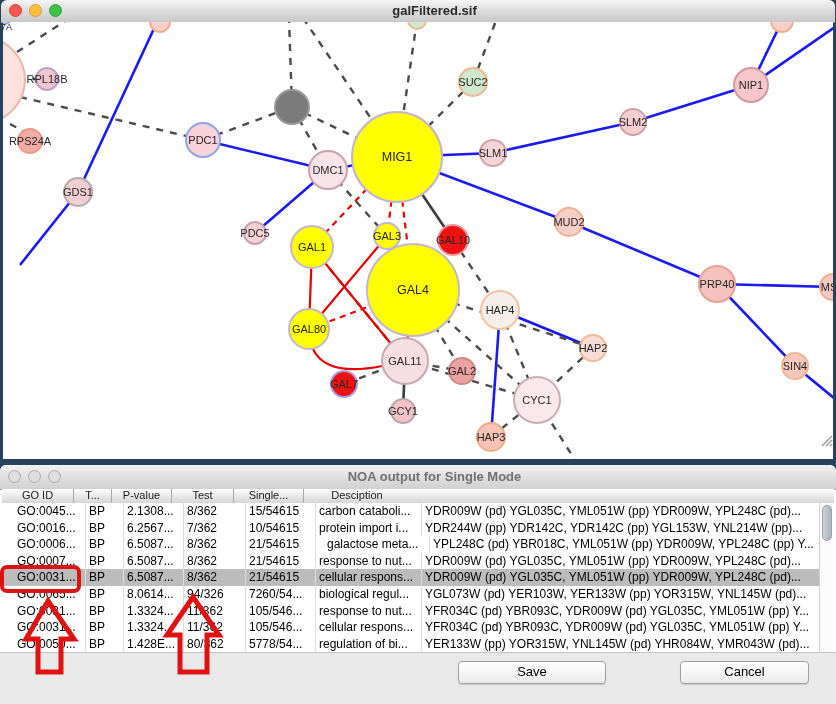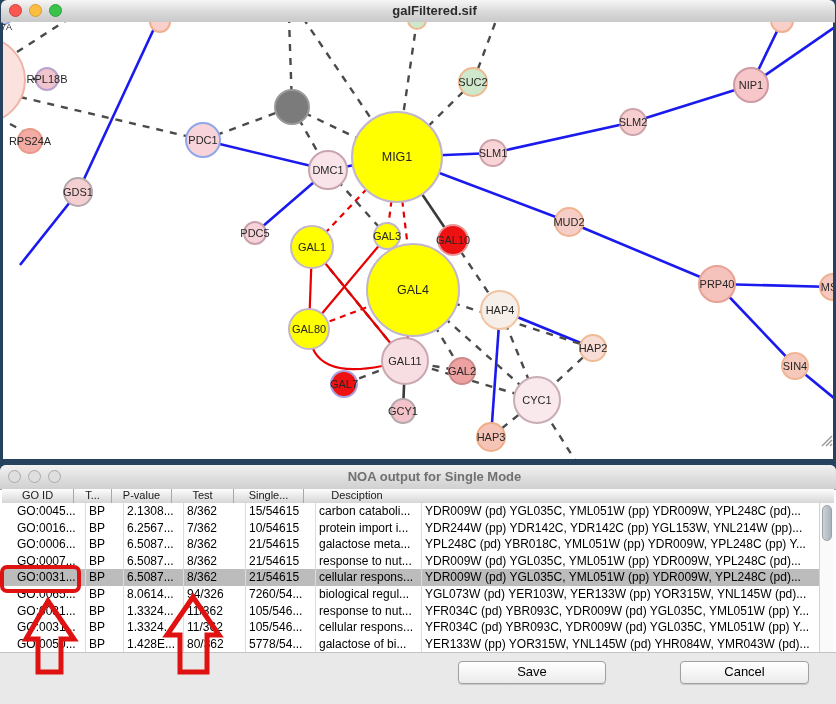--- a/index.html
+++ b/index.html
@@ -226,21 +226,21 @@
           <div class="tcell" style="width: 70px;">10/54615</div>
           <div class="tcell" style="width: 106px;">protein import i...</div>
           <div class="tcell" style="width: 412px;">YDR244W (pp) YDR142C, YDR142C (pp) YGL153W, YNL214W (pp)...</div>
         </div>
         <div class="trow">
           <div class="tcell" style="width: 72px;">GO:0006...</div>
           <div class="tcell" style="width: 38px;">BP</div>
           <div class="tcell" style="width: 60px;">6.5087...</div>
           <div class="tcell" style="width: 62px;">8/362</div>
           <div class="tcell" style="width: 70px;">21/54615</div>
-          <div class="tcell" style="width: 106px;">galactose meta...</div>
+          <div class="tcell" style="width: 106px; margin-left: 8px;">galactose meta...</div>
           <div class="tcell" style="width: 412px;">YPL248C (pd) YBR018C, YML051W (pp) YDR009W, YPL248C (pp) Y...</div>
         </div>
         <div class="trow">
           <div class="tcell" style="width: 72px;">GO:0007...</div>
           <div class="tcell" style="width: 38px;">BP</div>
           <div class="tcell" style="width: 60px;">6.5087...</div>
           <div class="tcell" style="width: 62px;">8/362</div>
           <div class="tcell" style="width: 70px;">21/54615</div>
           <div class="tcell" style="width: 106px;">response to nut...</div>
           <div class="tcell" style="width: 412px;">YDR009W (pd) YGL035C, YML051W (pp) YDR009W, YPL248C (pd)...</div>
@@ -280,21 +280,21 @@
           <div class="tcell" style="width: 70px;">105/546...</div>
           <div class="tcell" style="width: 106px;">cellular respons...</div>
           <div class="tcell" style="width: 412px;">YFR034C (pd) YBR093C, YDR009W (pd) YGL035C, YML051W (pp) Y...</div>
         </div>
         <div class="trow">
           <div class="tcell" style="width: 72px;">GO:0050...</div>
           <div class="tcell" style="width: 38px;">BP</div>
           <div class="tcell" style="width: 60px;">1.428E...</div>
           <div class="tcell" style="width: 62px;">80/362</div>
           <div class="tcell" style="width: 70px;">5778/54...</div>
-          <div class="tcell" style="width: 106px;">galactose of bi...</div>
+          <div class="tcell" style="width: 106px;">regulation of bi...</div>
           <div class="tcell" style="width: 412px;">YER133W (pp) YOR315W, YNL145W (pd) YHR084W, YMR043W (pd)...</div>
         </div>
       </div>
     <div class="scrollbar">
       <div class="thumb"></div>
     </div>
     <div class="btnbar">
       <div class="mac-btn" style="left:458px;top:8px;width:146px;">Save</div>
       <div class="mac-btn" style="left:680px;top:8px;width:127px;">Cancel</div>
     </div>

